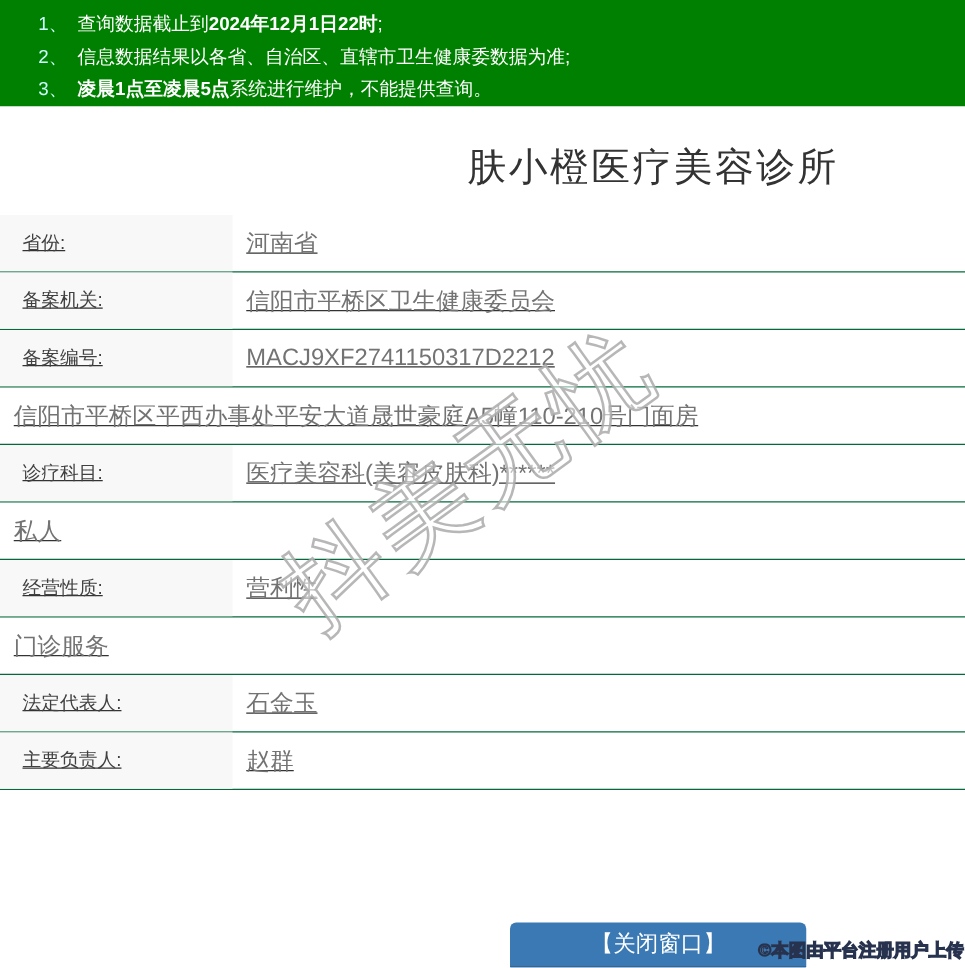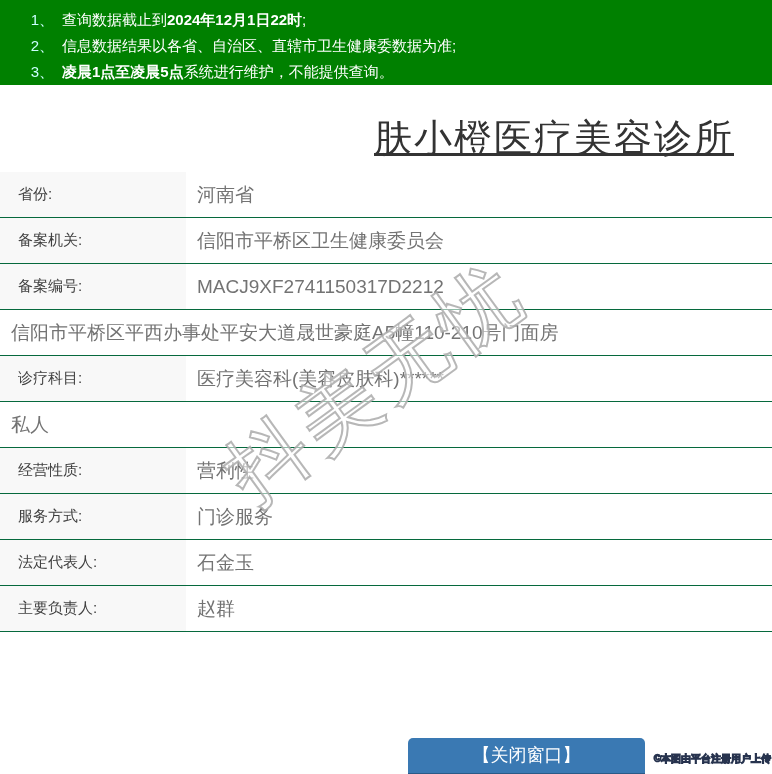--- a/index.html
+++ b/index.html
@@ -8,25 +8,25 @@
   .page { position:relative; width:772px; height:774px; overflow:hidden; background:#fff; }
 
   
   .notice-header { background:#008000; height:85px; padding:7px 10px 0 30px; }
   .notice-item { display:flex; line-height:26px; font-size:15px; color:#ffffff; }
   .notice-num { color:#ccffff; width:24px; text-align:right; margin-right:8px; flex:none; }
   .notice-text b { font-weight:bold; }
 
   
   .title-bar { position:relative; height:87px; }
-  .page-title { position:absolute; left:374px; top:28px; font-size:38px; color:#333;
-                letter-spacing:2px; white-space:nowrap;text-decoration:underline; }
+  .page-title { position:absolute; left:374px; top:28px; font-size:31px; color:#333;
+                letter-spacing:2px; white-space:nowrap; }
 
   
-  .record-table { width:772px; }
+  .record-table { width:772px;text-decoration:underline; }
   .t-row { display:flex; align-items:center; height:46px; border-bottom:1px solid #06693d; }
   .t-label { width:186px; flex:none; align-self:stretch; display:flex; align-items:center;
              background:#f8f8f8; padding-left:18px; font-size:15px; color:#404040; }
   .t-value { padding-left:11px; font-size:19px; color:#737373; white-space:nowrap; }
 
   
   .watermark { position:absolute; left:186px; top:330px; width:380px; text-align:center;
                font-size:80px; letter-spacing:6px; white-space:nowrap;
                transform:rotate(-36deg); transform-origin:center;
                color:rgba(255,255,255,0.55);
@@ -35,21 +35,21 @@
 
   
   .close-button { position:absolute; left:408px; top:738px; width:237px; height:40px;
                   background:#3a79b3; border:none; border-bottom:5px solid #2a5a87;
                   border-radius:5px; color:#fff; font-size:18px; text-align:center;
                   line-height:33px; cursor:pointer; z-index:3;
                   font-family:"Liberation Sans","DejaVu Sans",sans-serif; }
 
   
   .upload-stamp { position:absolute; right:1px; top:752px; z-index:6;
-                  font-size:10px; font-weight:bold; letter-spacing:0px; white-space:nowrap;
+                  font-size:14px; font-weight:bold; letter-spacing:0px; white-space:nowrap;
                   color:#c7d4e6; -webkit-text-stroke:1px #27334e; }
 </style>
 </head>
 <body>
 
 <div class="page">
 
   <div class="notice-header">
     <div class="notice-item">
       <span class="notice-num">1、</span>
@@ -90,21 +90,20 @@
         <div class="t-value">医疗美容科(美容皮肤科)******</div>
       </div>
       <div class="t-row">
         <div class="t-value">私人</div>
       </div>
       <div class="t-row">
         <div class="t-label">经营性质:</div>
         <div class="t-value">营利性</div>
       </div>
       <div class="t-row">
-        <div class="t-label">服务方式:</div>
         <div class="t-value">门诊服务</div>
       </div>
       <div class="t-row">
         <div class="t-label">法定代表人:</div>
         <div class="t-value">石金玉</div>
       </div>
       <div class="t-row">
         <div class="t-label">主要负责人:</div>
         <div class="t-value">赵群</div>
       </div>

